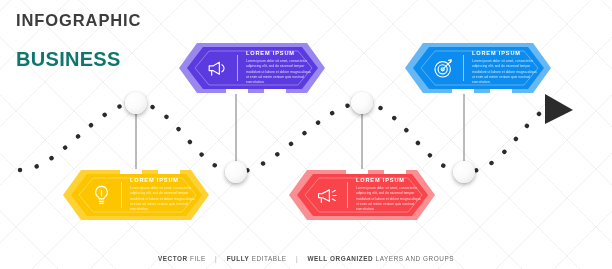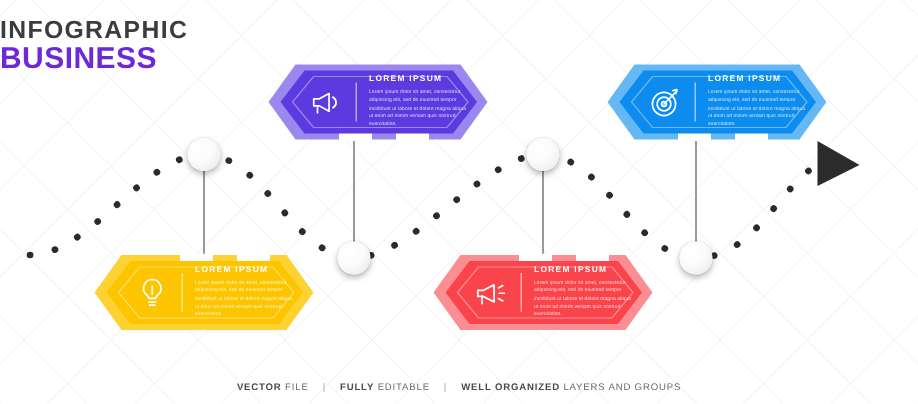--- a/index.html
+++ b/index.html
@@ -12,30 +12,30 @@
   }
   
   #bg-pattern{
     position:absolute; inset:0;
     background-image:
       repeating-linear-gradient(45deg, rgba(0,0,0,0.055) 0 0.7px, rgba(0,0,0,0) 0.7px 41px),
       repeating-linear-gradient(-45deg, rgba(0,0,0,0.055) 0 0.7px, rgba(0,0,0,0) 0.7px 41px);
     pointer-events:none;
   }
   #title-block{
-    position:absolute; left:0; top:12px; z-index:6;
+    position:absolute; left:16px; top:12px; z-index:6;
     line-height:1;
   }
   #title-line1{
     font-size:16.5px; font-weight:700; letter-spacing:0.9px;
     color:#3c3c3c;
   }
   #title-line2{
     font-size:20px; font-weight:700; letter-spacing:0.3px;
-    color:#6d28d9; margin-top:0;
+    color:#0f766e; margin-top:20px;
   }
   #svg-layer{ position:absolute; inset:0; z-index:2; }
   #nodes-layer{ position:absolute; inset:0; z-index:5; }
 
   .node-circle{
     position:absolute;
     width:22px; height:22px; border-radius:50%;
     background:radial-gradient(circle at 34% 30%, #ffffff 0%, #fbfbfb 46%, #e6e6e6 100%);
     box-shadow:0 2px 4px rgba(0,0,0,0.30), 0 0 0 0.6px rgba(0,0,0,0.05);
   }

